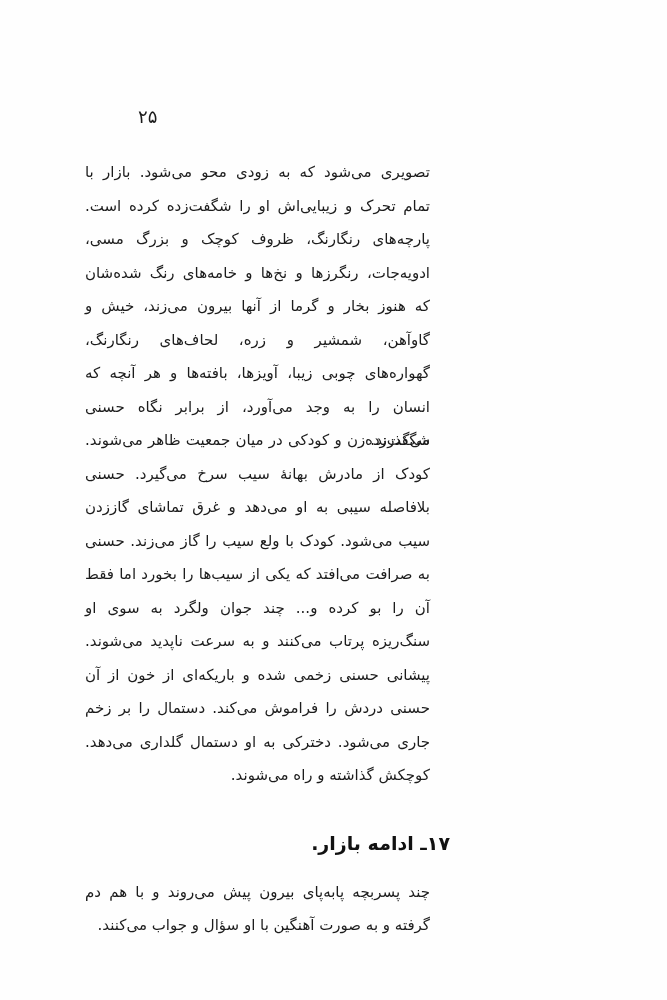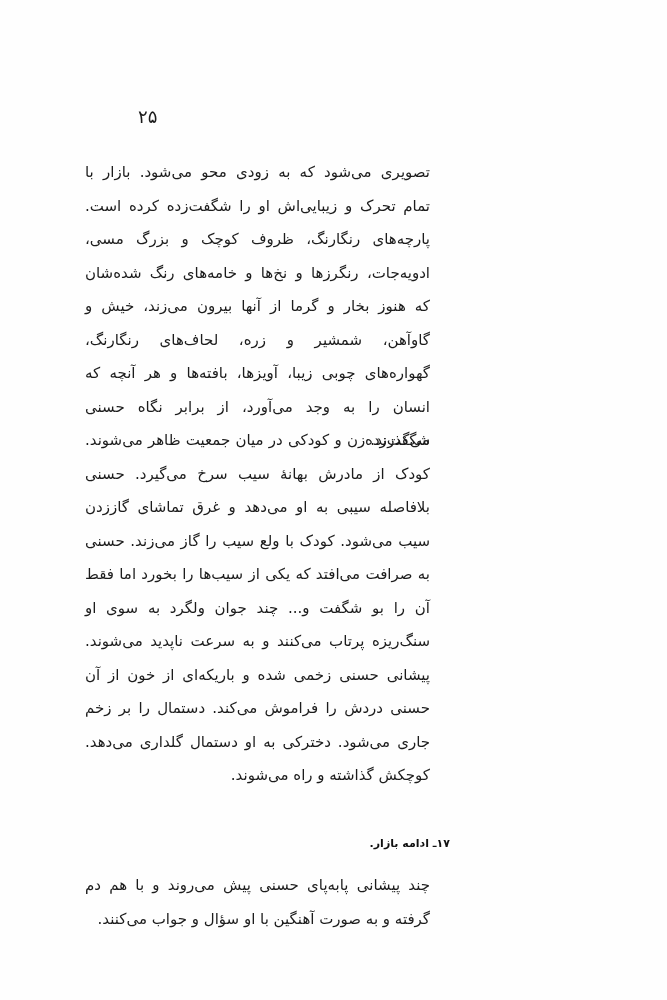--- a/index.html
+++ b/index.html
@@ -44,21 +44,21 @@
     overflow: visible;
     color: #1c1c1c;
   }
   .para .line:last-child {
     text-align-last: right;
   }
   .section-heading {
     direction: rtl;
     margin-top: 34px;
     margin-right: -20px;
-    font-size: 11px;
+    font-size: 19px;
     font-weight: bold;
     line-height: 33.5px;
     height: 33.5px;
     text-align: right;
     color: #111111;
   }
   .para.second {
     margin-top: 0;
   }
 </style>
@@ -78,30 +78,30 @@
         <div class="line">ادویه‌جات، رنگرزها و نخ‌ها و خامه‌های رنگ شده‌شان</div>
         <div class="line">که هنوز بخار و گرما از آنها بیرون می‌زند، خیش و</div>
         <div class="line">گاوآهن، شمشیر و زره، لحاف‌های رنگارنگ،</div>
         <div class="line">گهواره‌های چوبی زیبا، آویزها، بافته‌ها و هر آنچه که</div>
         <div class="line">انسان را به وجد می‌آورد، از برابر نگاه حسنی شگفت‌زده</div>
         <div class="line">می‌گذرند. زن و کودکی در میان جمعیت ظاهر می‌شوند.</div>
         <div class="line">کودک از مادرش بهانهٔ سیب سرخ می‌گیرد. حسنی</div>
         <div class="line">بلافاصله سیبی به او می‌دهد و غرق تماشای گاززدن</div>
         <div class="line">سیب می‌شود. کودک با ولع سیب را گاز می‌زند. حسنی</div>
         <div class="line">به صرافت می‌افتد که یکی از سیب‌ها را بخورد اما فقط</div>
-        <div class="line">آن را بو شگفت و... چند جوان ولگرد به سوی او</div>
+        <div class="line">آن را بو کرده و... چند جوان ولگرد به سوی او</div>
         <div class="line">سنگ‌ریزه پرتاب می‌کنند و به سرعت ناپدید می‌شوند.</div>
         <div class="line">پیشانی حسنی زخمی شده و باریکه‌ای از خون از آن</div>
         <div class="line">حسنی دردش را فراموش می‌کند. دستمال را بر زخم</div>
         <div class="line">جاری می‌شود. دخترکی به او دستمال گلداری می‌دهد.</div>
         <div class="line">کوچکش گذاشته و راه می‌شوند.</div>
       </div>
 
     <h2 class="section-heading">۱۷ـ ادامه بازار.</h2>
 
     <div class="para second">
-        <div class="line">چند پیشانی پابه‌پای حسنی پیش می‌روند و با هم دم</div>
+        <div class="line">چند پسربچه پابه‌پای بیرون پیش می‌روند و با هم دم</div>
         <div class="line">گرفته و به صورت آهنگین با او سؤال و جواب می‌کنند.</div>
       </div>
 
   </section>
 
 </main>
 
 </body></html>

